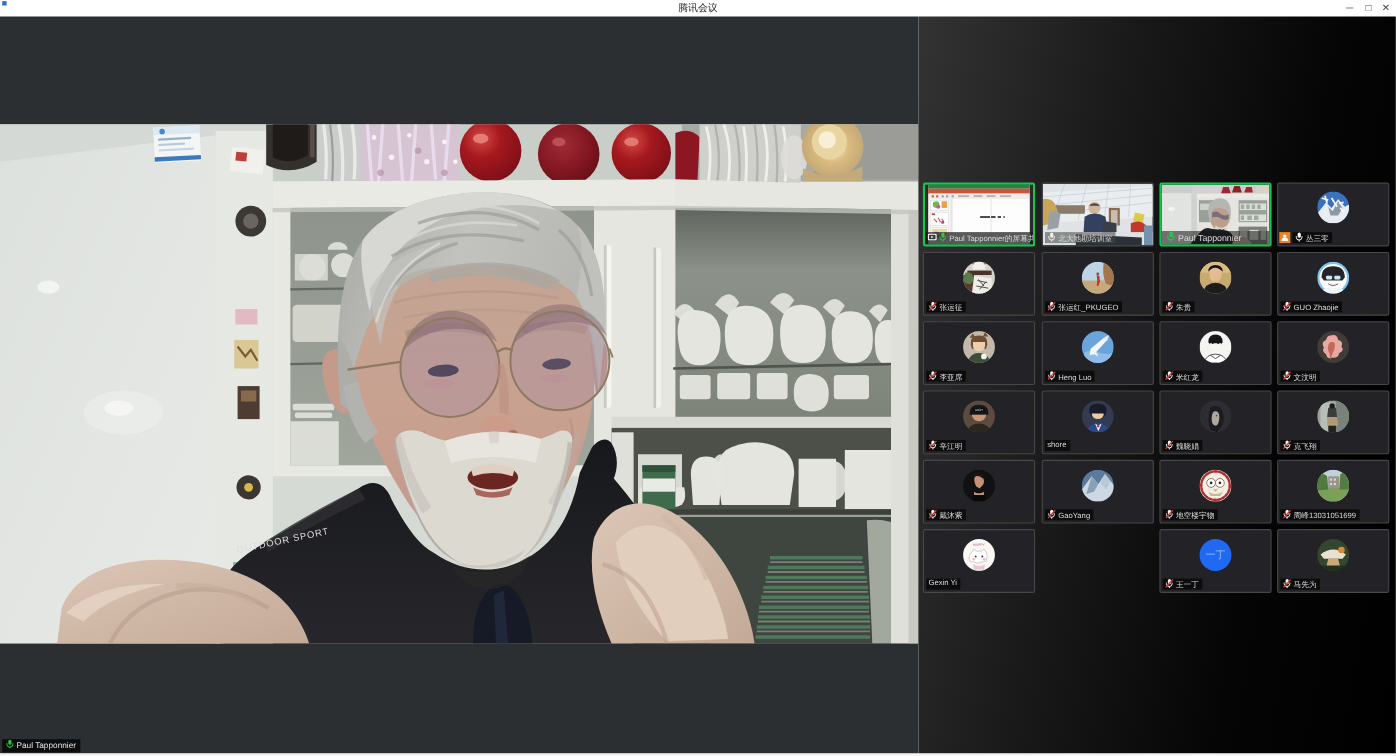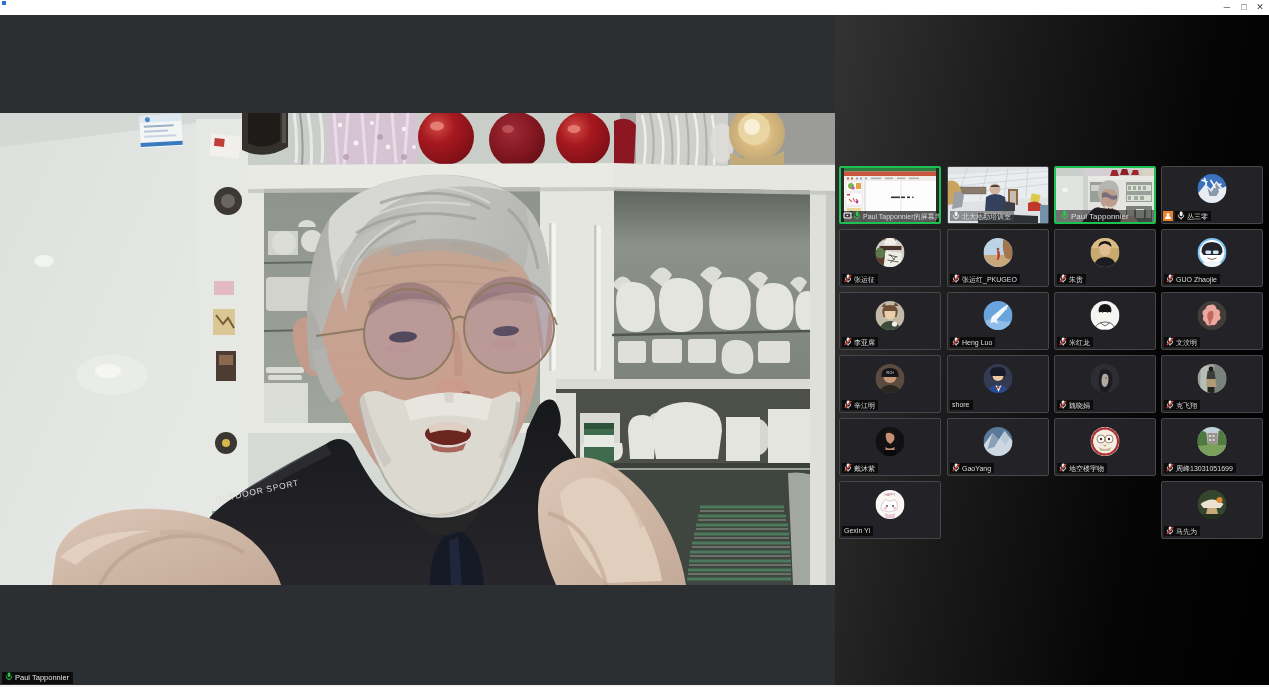--- a/index.html
+++ b/index.html
@@ -22,20 +22,21 @@
   .chip svg{vertical-align:-1px;margin-right:2px;}
   .vidsvg{position:absolute;left:0;top:0;width:100%;height:100%;}
   #paullabel{left:2px;top:672px;height:12px;background:rgba(10,10,10,.92);color:#e4e4e4;font-size:7.5px;line-height:12px;padding:0 4px 0 3px;}
 </style>
 </head>
 <body>
 <div id="win">
 
   <div id="titlebar" class="abs"></div>
   <div class="abs" style="left:2px;top:1px;width:4px;height:4px;background:#2a6fd6;"></div>
+  <div id="title" class="abs">腾讯会议</div>
   <div class="abs winbtn" style="left:1219px;">─</div>
   <div class="abs winbtn" style="left:1236px;">□</div>
   <div class="abs winbtn" style="left:1252px;">✕</div>
 
   <div id="leftpanel" class="abs"></div>
 
   <div class="abs" style="left:0;top:113px;width:835px;height:472px;" id="videowrap">
     <svg width="835" height="472" viewBox="0 0 835 472">
       <defs>
         <linearGradient id="fridge" x1="0" y1="0" x2="1" y2="1">
@@ -810,20 +811,26 @@
       <text x="14.5" y="6" font-size="3.2" fill="#b06a8a" text-anchor="middle" font-family="Liberation Sans">HAPPY</text>
       <path d="M8 12 l2 -3 2 2 5 0 2 -2 2 3 q2 4 0 8 l-7.5 2 -7.5 -2 q-2 -4 2 -8z" fill="#fff" stroke="#c8b8c0" stroke-width="0.7"></path>
       <circle cx="11.5" cy="16" r="0.9" fill="#4a3a42"></circle>
           <circle cx="17.5" cy="16" r="0.9" fill="#4a3a42"></circle>
       <circle cx="9.8" cy="18.3" r="1.3" fill="#f2b8c8"></circle>
           <circle cx="19.2" cy="18.3" r="1.3" fill="#f2b8c8"></circle>
       <path d="M9 23 q5.5 3 11 0 l-1 5 -9 0z" fill="#e8c8d4"></path>
     </svg></div>
     <div class="chip">Gexin Yi</div>
   </div>
+  <div class="tile c2 r5">
+    <div class="av" style="background:#2069f3;display:flex;align-items:center;justify-content:center;color:#9cc2ff;font-size:9px;">一丁</div>
+    <div class="chip"><svg width="8" height="9" viewBox="0 0 8 9">
+          <use href="#micoff"></use>
+        </svg>王一丁</div>
+  </div>
   <div class="tile c3 r5">
     <div class="av"><svg width="29" height="29" viewBox="0 0 29 29">
       <rect width="29" height="29" fill="#35462e"></rect>
       <path d="M3 14 q11.5 -9 23 0 l-3 4 -17 0z" fill="#e9e2d2"></path>
       <path d="M10 18 l9 0 2 8 -13 0z" fill="#caa878"></path>
       <path d="M0 24 l29 0 0 5 -29 0z" fill="#24301e"></path>
       <circle cx="22" cy="10" r="3" fill="#dd8833"></circle>
     </svg></div>
     <div class="chip"><svg width="8" height="9" viewBox="0 0 8 9">
           <use href="#micoff"></use>

